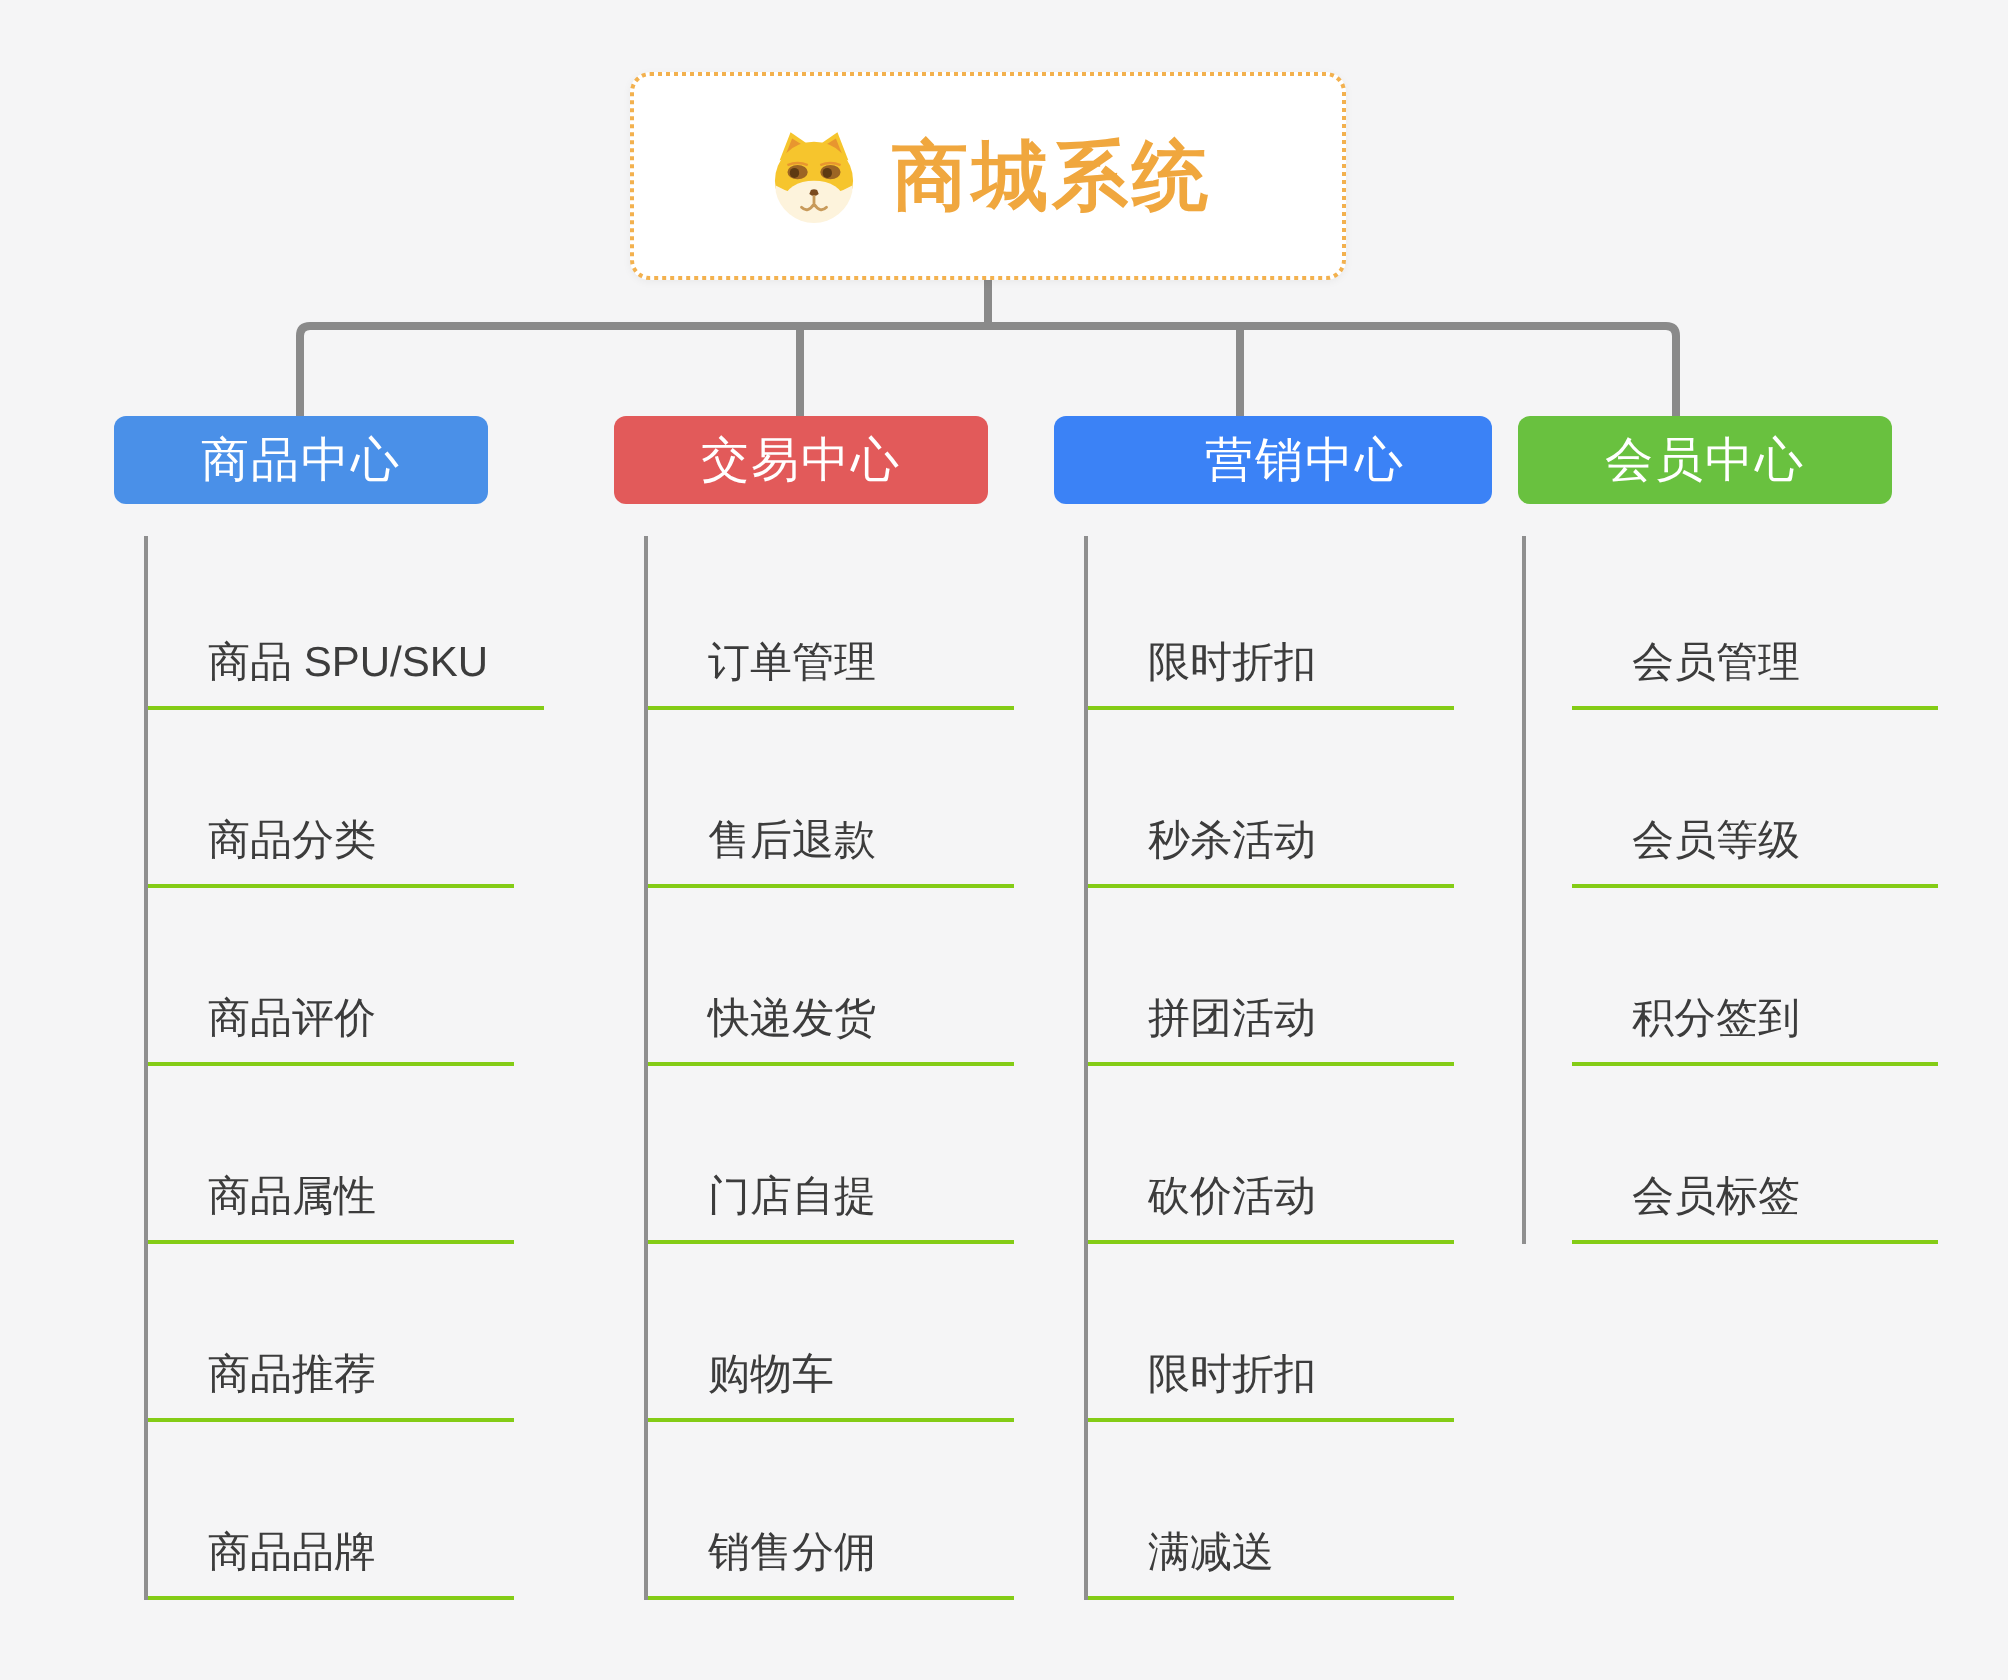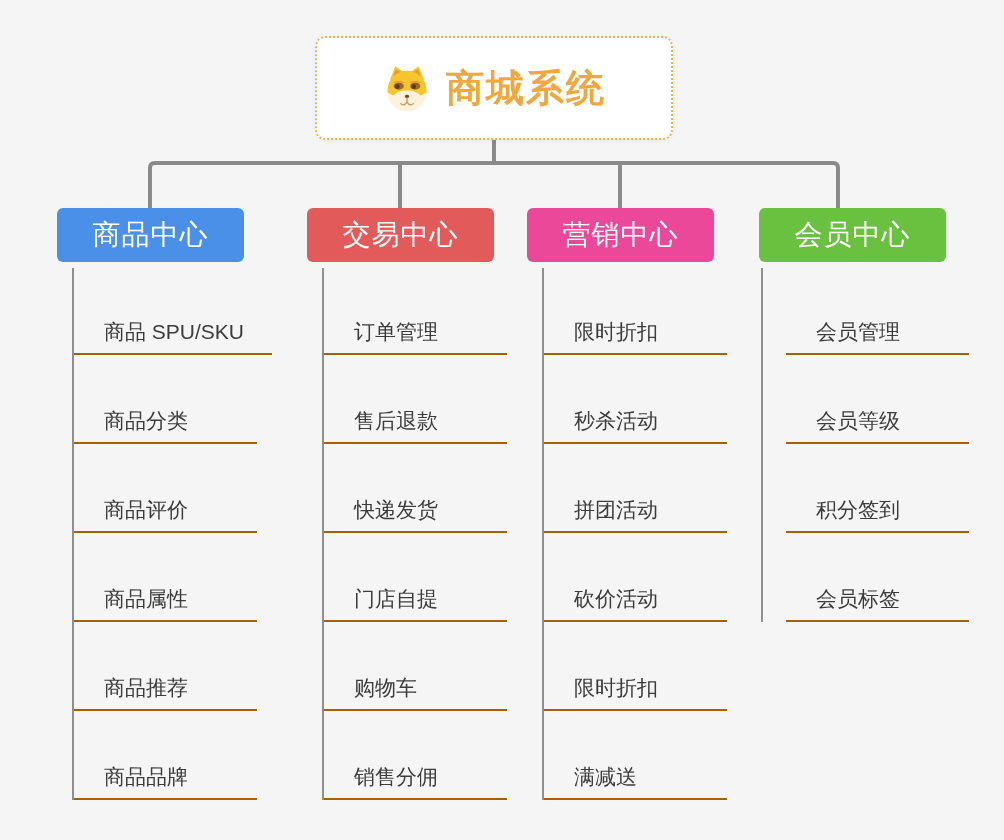--- a/index.html
+++ b/index.html
@@ -20,40 +20,40 @@
     background:#ffffff;border:2px dotted #f3b14e;border-radius:10px;
     box-sizing:border-box;
     display:flex;align-items:center;justify-content:center;gap:14px;
     box-shadow:0 1px 4px rgba(0,0,0,0.05);
   }
   .root-title{font-size:38px;font-weight:bold;color:#f0a73e;letter-spacing:2px;}
   .doge{width:50px;height:50px;flex:0 0 auto;}
 
   
   .branch{
-    position:absolute;top:208px;width:187px;height:54px;
-    border-radius:6px;color:#ffffff;font-size:28px;
+    position:absolute;top:208px;width:187px;height:44px;
+    border-radius:6px;color:#ffffff;font-size:24px;
     display:flex;align-items:center;justify-content:center;
     letter-spacing:1px;
     text-align:right;
   }
   .b0{left:57px;} .b1{left:307px;} .b2{left:527px;} .b3{left:759px;}
 
   
   .col{
     position:absolute;top:268px;
     border-left:2px solid #8f8f8f;
   }
   .c0{left:72px;} .c1{left:322px;} .c2{left:542px;} .c3{left:761px;padding-left:23px;}
   .item{
     width:fit-content;
     min-width:125px;
     font-size:21px;color:#3c3c3c;line-height:30px;
     padding:0 28px 6px 30px;
-    border-bottom:2px solid #a16207;
+    border-bottom:2px solid #84cc16;
     margin-top:51px;
     white-space:nowrap;
   }
   .item:first-child{margin-top:49px;}
 </style>
 </head>
 <body>
 
 <div class="canvas">
 
@@ -82,21 +82,21 @@
       <path d="M15 25 Q21.5 22.5 28 25" stroke="#e8962f" stroke-width="1.6" fill="none"></path>
       <path d="M36 25 Q42.5 22.5 49 25" stroke="#e8962f" stroke-width="1.6" fill="none"></path>
       <path d="M29 43.5 Q32 46 35 43.5 L34 41 Q32 40 30 41 Z" fill="#7a4a1e"></path>
       <path d="M32 45 L32 50 M24 52 Q28 56 32 50 Q36 56 40 52" stroke="#c89a5a" stroke-width="1.8" fill="none" stroke-linecap="round"></path>
     </svg>
     <span class="root-title">商城系统</span>
   </div>
 
   <div class="branch b0" style="background: rgb(74, 144, 232);">商品中心</div>
   <div class="branch b1" style="background: rgb(226, 90, 90);">交易中心</div>
-  <div class="branch b2" style="background: #ec4899;">营销中心</div>
+  <div class="branch b2" style="background: #3b82f6; padding-left: 32px;">营销中心</div>
   <div class="branch b3" style="background: rgb(105, 193, 63);">会员中心</div>
 
   <div class="col c0">
     <div class="item">商品 SPU/SKU</div>
     <div class="item">商品分类</div>
     <div class="item">商品评价</div>
     <div class="item">商品属性</div>
     <div class="item">商品推荐</div>
     <div class="item">商品品牌</div>
   </div>

